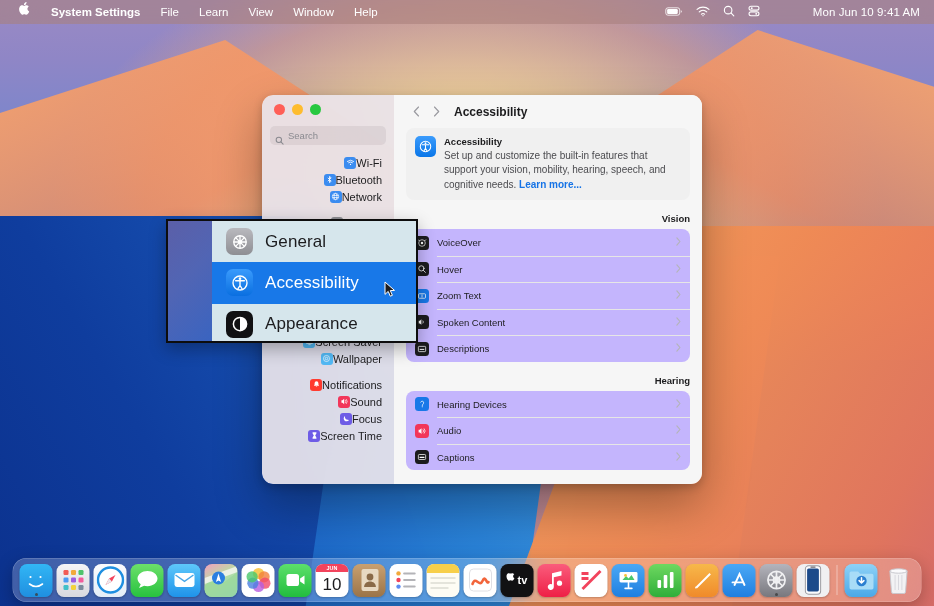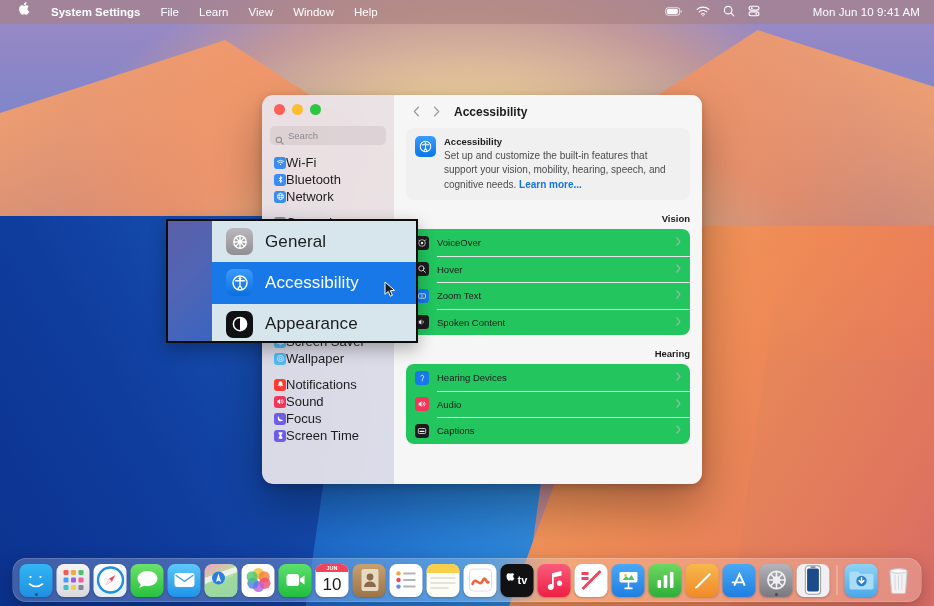--- a/index.html
+++ b/index.html
@@ -106,21 +106,21 @@
     background:rgba(120,115,125,.13);
     display:flex; align-items:center; gap:4px; padding:0 5px;
   }
   .search-box .s-ico{ width:9px; height:9px; flex:none; }
   .search-ph{ font-size:9.5px; color:#8a8a90; }
   .side-list{ margin-top:9px; }
   .side-gap{ height:9px; }
   .side-item{
     display:flex; align-items:center; gap:0;
     height:17px; padding:0 4px; border-radius:5px;
-    font-size:13px; color:#1c1c1e; white-space:nowrap;
+    font-size:11px; color:#1c1c1e; white-space:nowrap;justify-content:flex-end;
   }
   .side-item .si{ width:12px; height:12px; border-radius:3px; flex:none;
     display:flex; align-items:center; justify-content:center; }
   .si svg{ width:9px; height:9px; display:block; }
 
   
   #content{
     flex:1; height:100%;
     background:#f6f6f6;
     display:flex; flex-direction:column;
@@ -147,21 +147,21 @@
   }
   .banner-title{ font-size:9.5px; font-weight:bold; color:#1c1c1e; line-height:1.35; }
   .banner-desc{ font-size:10px; color:#4b4b4f; line-height:1.45; max-width:248px; }
   .learn{ color:#1573e6; font-weight:bold; }
 
   .sect-head{
     font-size:9.5px; font-weight:bold; color:#1c1c1e;
     margin:13px 0 5px 3px;
     text-align:right;
   }
-  .group{ background:#22c55e; border-radius:8px; overflow:hidden; }
+  .group{ background:#c4b5fd; border-radius:8px; overflow:hidden; }
   .row{
     height:26.5px; display:flex; align-items:center; gap:8px;
     padding:0 9px; position:relative;
   }
   .row + .row::before{
     content:""; position:absolute; left:31px; right:0; top:0; height:1px;
     background:#e6e6e6;
   }
   .row-icon{
     width:14px; height:14px; border-radius:3.5px; flex:none;
@@ -548,20 +548,34 @@
                 <path d="M9.6 6.2a2.8 2.8 0 0 1 0 3.6" fill="none" stroke="#fff" stroke-width="1.2" stroke-linecap="round"></path>
               </svg>
           </span>
           <span class="row-label">Spoken Content</span>
           <span class="chev">
             <svg width="5" height="9" viewBox="0 0 6 11" fill="none" stroke="#b4b4b8" stroke-width="1.4" stroke-linecap="round" stroke-linejoin="round">
                 <path d="M1 1 4.8 5.5 1 10"></path>
               </svg>
           </span>
         </div>
+        <div class="row">
+          <span class="row-icon" style="background:#1c1c1e">
+            <svg viewBox="0 0 16 16" fill="none" stroke="#fff" stroke-width="1.2">
+                <rect x="2.2" y="3.8" width="11.6" height="8.4" rx="1.4"></rect>
+                <path d="M5 8.6h6" stroke-linecap="round" stroke-width="1.6"></path>
+              </svg>
+          </span>
+          <span class="row-label">Descriptions</span>
+          <span class="chev">
+            <svg width="5" height="9" viewBox="0 0 6 11" fill="none" stroke="#b4b4b8" stroke-width="1.4" stroke-linecap="round" stroke-linejoin="round">
+                <path d="M1 1 4.8 5.5 1 10"></path>
+              </svg>
+          </span>
+        </div>
       </div>
 
       <div class="sect-head">Hearing</div>
       <div class="group">
         <div class="row">
           <span class="row-icon" style="background:#1878e8">
             <svg viewBox="0 0 16 16" fill="none" stroke="#fff" stroke-width="1.3" stroke-linecap="round">
                 <path d="M6 5a2.4 2.4 0 0 1 4.6 1c0 2-2.2 2.4-2.2 4.4"></path>
                 <circle cx="8.4" cy="12.4" r=".9" fill="#fff" stroke="none"></circle>
               </svg>

